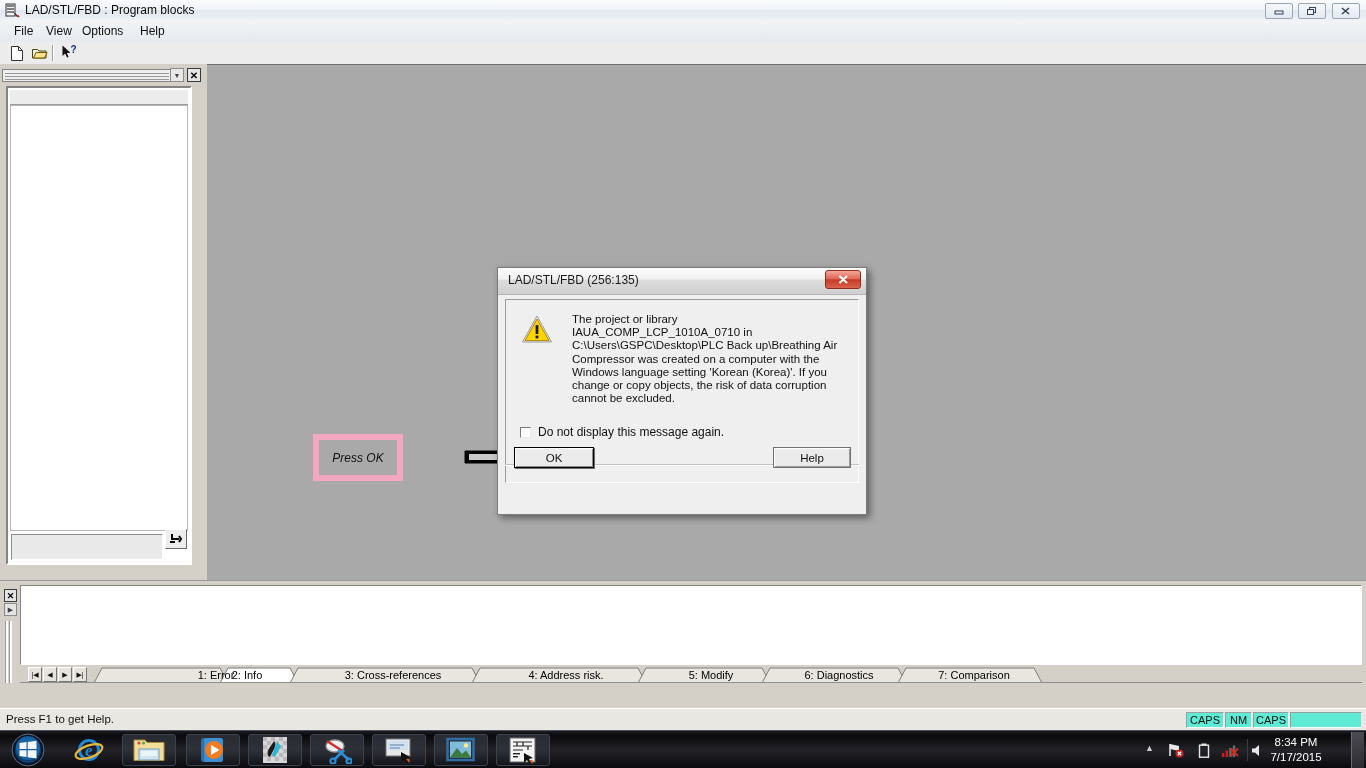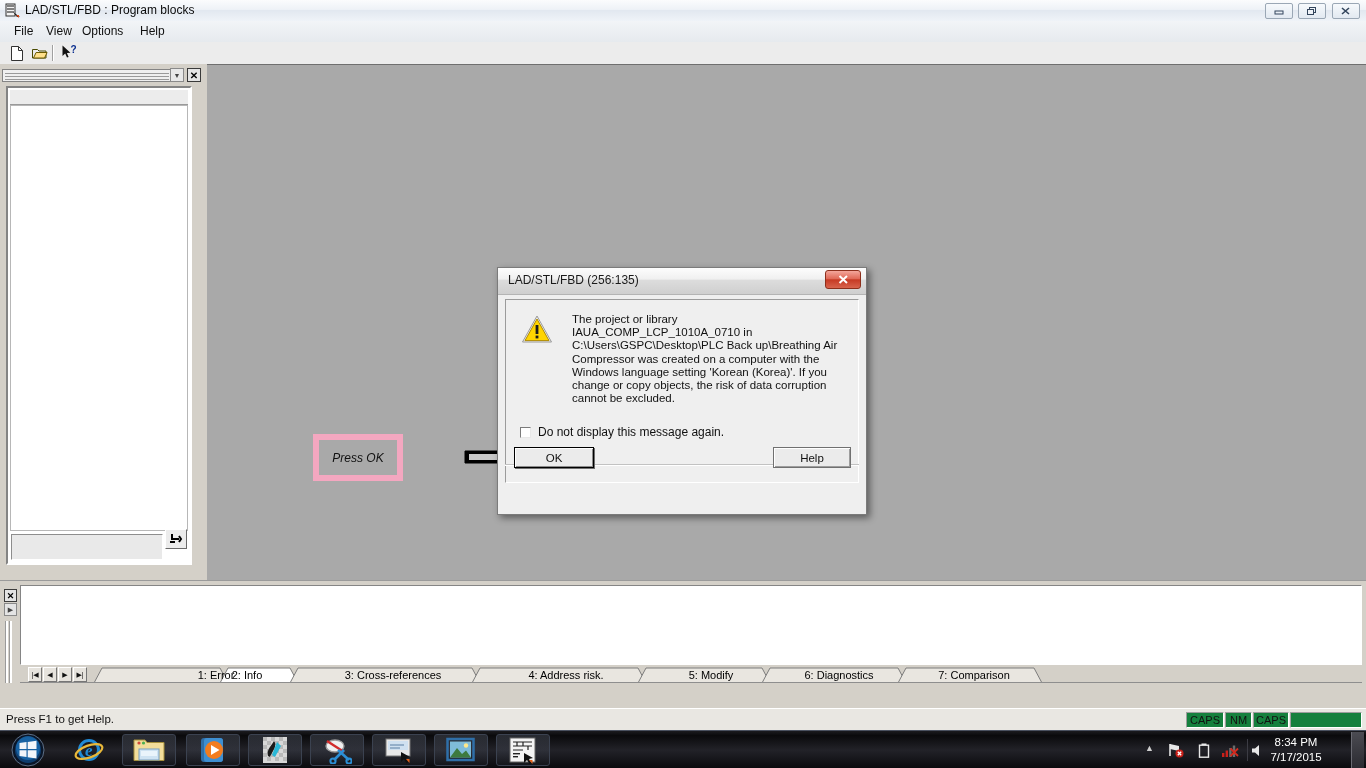--- a/index.html
+++ b/index.html
@@ -209,21 +209,21 @@
   #bp-tabline{position:absolute;left:20px;top:101px;right:4px;height:1px;background:#8e8e8e;}
 
   
   #statusbar{
     position:absolute;left:0;top:708px;width:1366px;height:22px;
     background:#e9e7e2;border-top:1px solid #fff;
   }
   #sb-text{position:absolute;left:6px;top:4px;font-size:11.5px;color:#111;}
   .sb-cell{
     position:absolute;top:3px;height:16px;box-sizing:border-box;
-    background:#15803d;border:1px solid;border-color:#9d9d9d #fff #fff #9d9d9d;
+    background:#5eead4;border:1px solid;border-color:#9d9d9d #fff #fff #9d9d9d;
     display:flex;align-items:center;justify-content:center;
     font-size:11px;color:#111;
   }
 
   
   #taskbar{
     position:absolute;left:0;top:730px;width:1366px;height:38px;
     background:linear-gradient(to bottom,#1b1b1f 0%,#0a0a0c 12%,#222228 50%,#0b0b0e 96%,#000 100%);
     border-top:1px solid #4a5160;
   }

